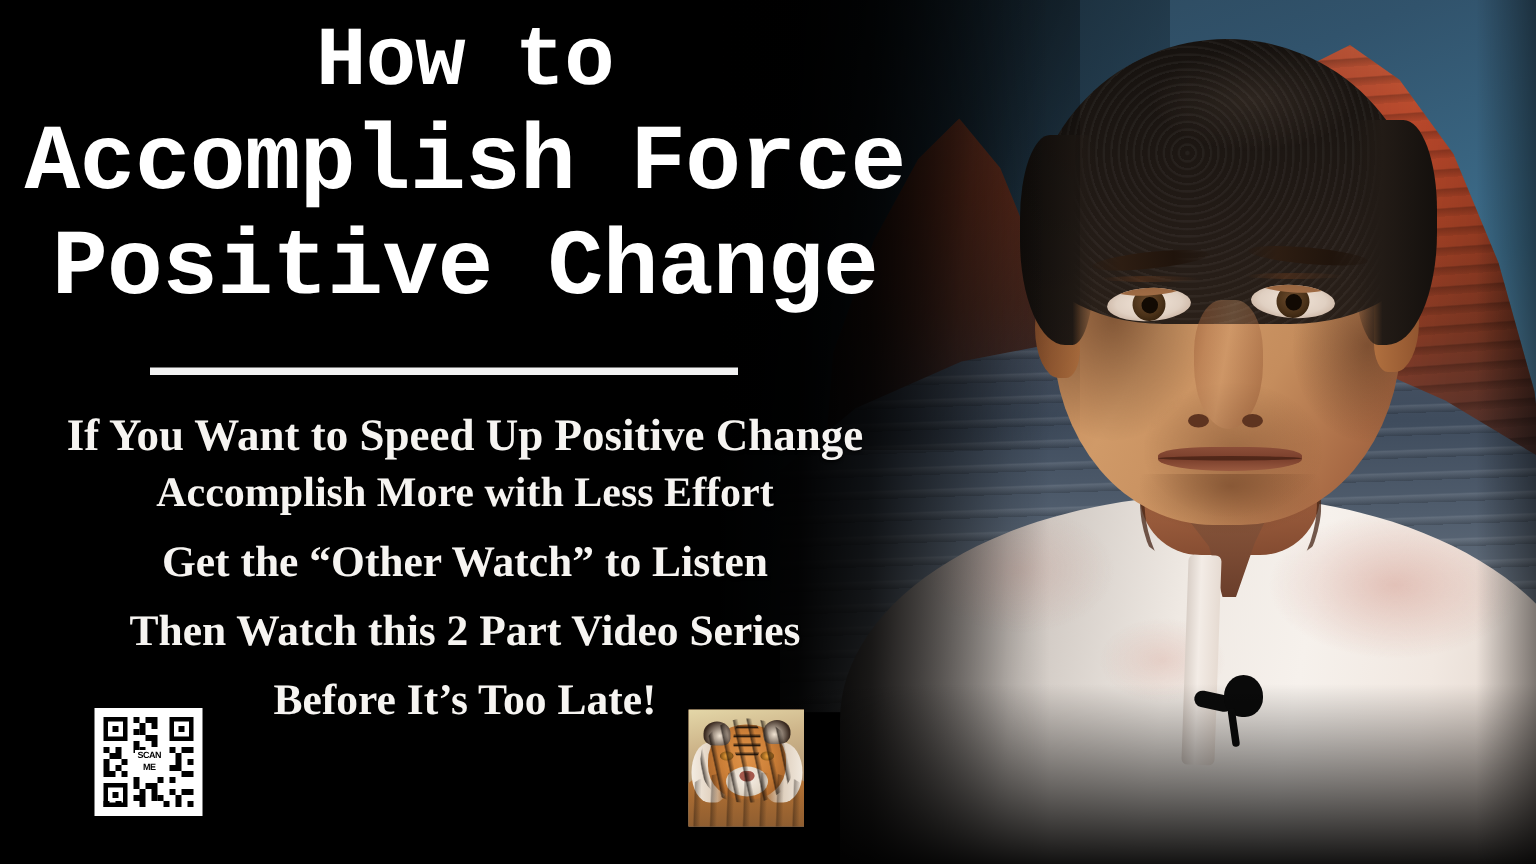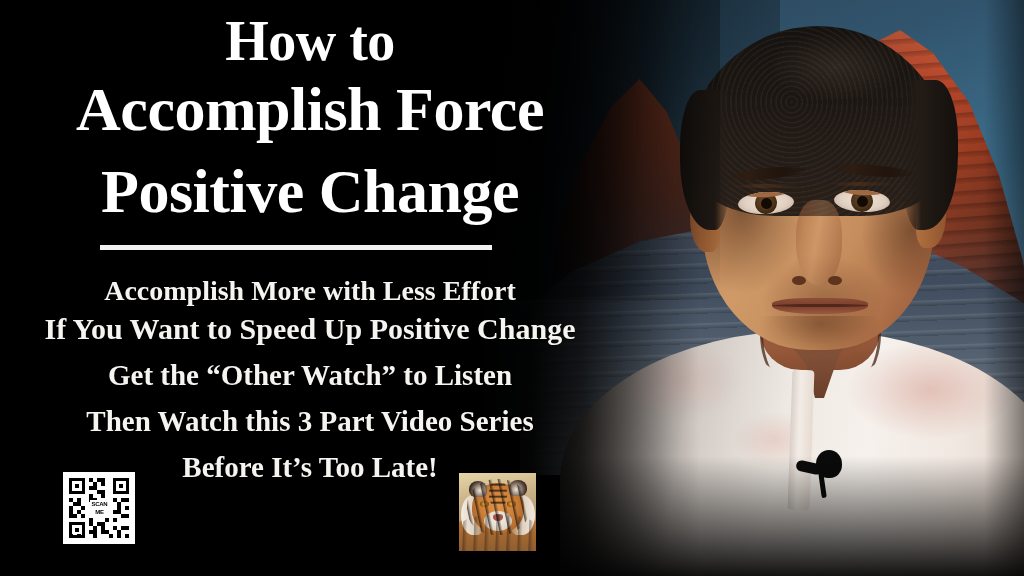--- a/index.html
+++ b/index.html
@@ -413,39 +413,39 @@
   .content {
     position: absolute;
     left: 0; top: 0;
     width: 620px; height: 576px;
   }
   .title-block {
     position: absolute;
     left: 0; top: 8px;
     width: 620px;
     text-align: center;
-    font-family: Liberation Serif, serif;
+    font-family: Liberation Mono, monospace;
     font-weight: 700;
     color: #ffffff;
     letter-spacing: -0.5px;
   }
   .t-line1 {
     font-size: 56px;
     line-height: 66px;
     margin: 0;
   }
   .t-line2 {
     font-size: 62px;
     line-height: 70px;
     margin: 0;
   }
   .t-line3 {
     font-size: 62px;
     line-height: 70px;
-    margin: 12px;
+    margin: 0;
   }
   .divider {
     position: absolute;
     left: 100px; top: 245px;
     width: 392px; height: 5px;
     background: #f2f2f2;
   }
   .body-block {
     position: absolute;
     left: 0; top: 272px;
@@ -699,24 +699,24 @@
 
     <div class="title-block">
       <div class="t-line1">How to</div>
       <div class="t-line2">Accomplish Force</div>
       <div class="t-line3">Positive Change</div>
     </div>
 
     <div class="divider"></div>
 
     <div class="body-block">
+      <div class="b-line l1">If You Want to Speed Up Positive Change</div>
       <div class="b-line l2">Accomplish More with Less Effort</div>
-      <div class="b-line l1">If You Want to Speed Up Positive Change</div>
       <div class="b-line l3">Get the “Other Watch” to Listen</div>
-      <div class="b-line l4">Then Watch this 3 Part Video Series</div>
+      <div class="b-line l4">Then Watch this 2 Part Video Series</div>
       <div class="b-line l5">Before It’s Too Late!</div>
     </div>
 
     <div class="footer">
 
       <div class="qr">
         <div class="qr-inner">
           <div class="qr-finder" style="left:0;top:0;"></div>
           <div class="qr-finder" style="left:44px;top:0;"></div>
           <div class="qr-finder" style="left:0;top:44px;"></div>

